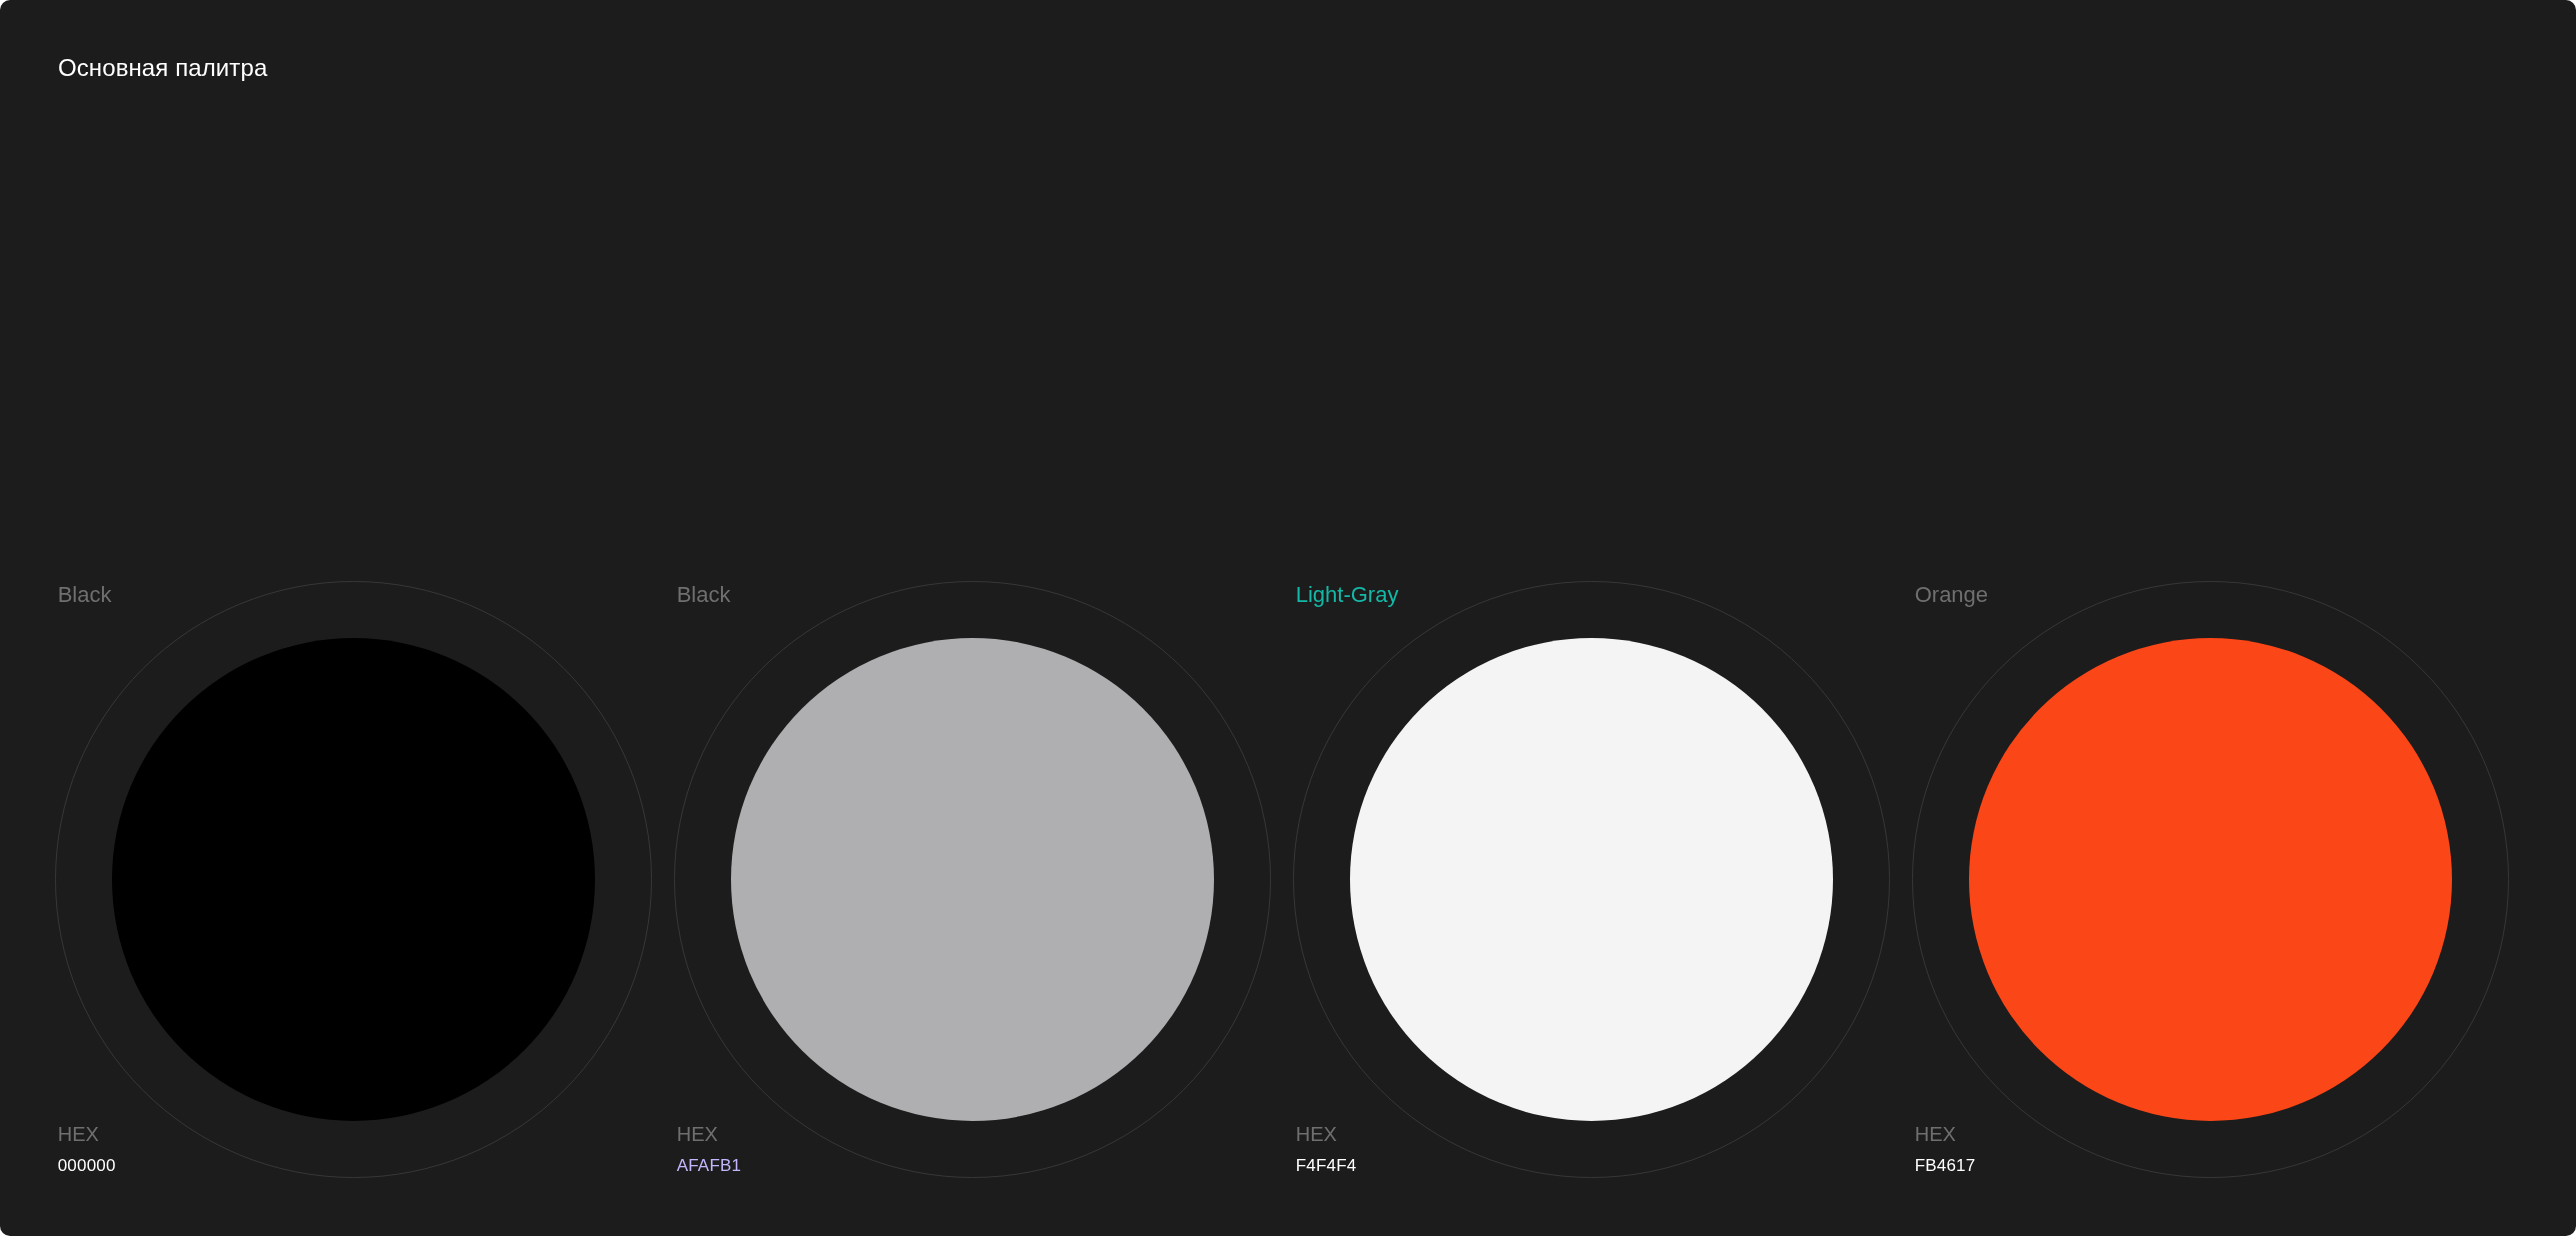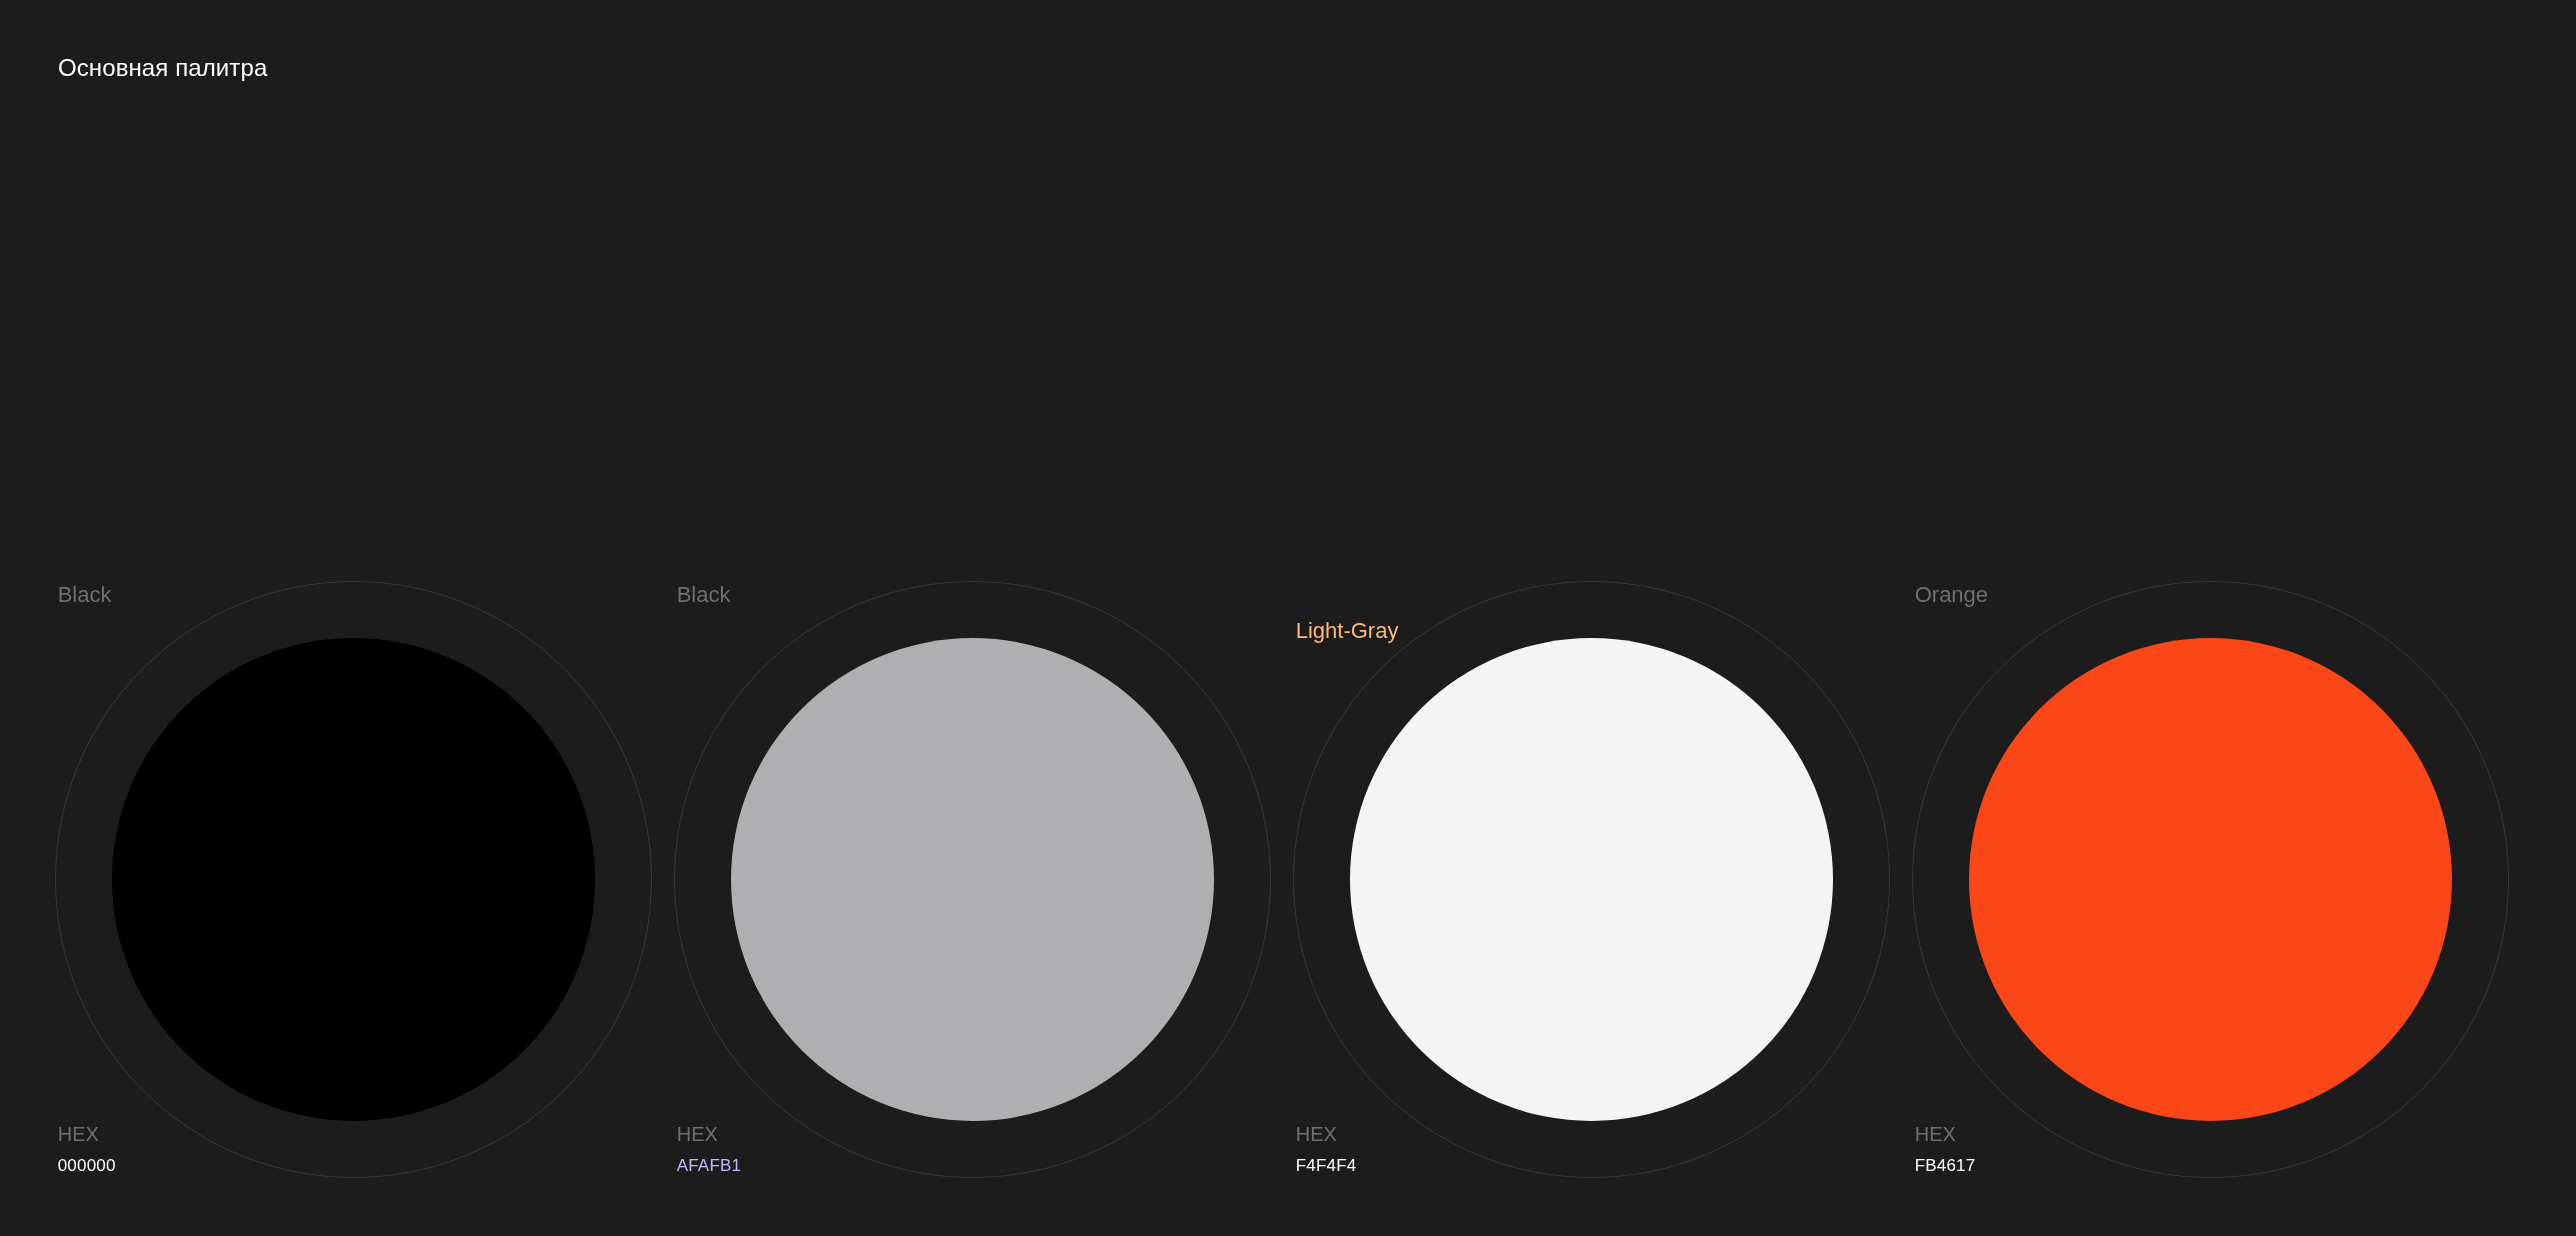--- a/index.html
+++ b/index.html
@@ -12,20 +12,21 @@
     height: 1236px;
     overflow: hidden;
     font-family: "Liberation Sans", "DejaVu Sans", sans-serif;
     -webkit-font-smoothing: antialiased;
   }
   #page {
     position: relative;
     width: 2576px;
     height: 1236px;
     background: #1c1c1c;
+    border-radius: 10px;
   }
 
   
   .page-title {
     position: absolute;
     left: 58px;
     top: 52px;
     font-size: 24px;
     line-height: 32px;
     letter-spacing: 0.1px;
@@ -137,21 +138,21 @@
       <div class="swatch-name" style="color: rgb(111, 111, 111);">Black</div>
       <div class="swatch-ring" style="border-color: rgb(55, 55, 55);"></div>
       <div class="swatch-disc" style="background: rgb(175, 175, 177);"></div>
       <div class="swatch-meta">
         <div class="meta-key" style="color: rgb(111, 111, 111);">HEX</div>
         <div class="meta-value" style="color: #c4b5fd;">AFAFB1</div>
       </div>
     </div>
 
     <div class="swatch swatch-2">
-      <div class="swatch-name" style="color: #fdba74; margin-top: 36px;">Light-Gray</div>
+      <div class="swatch-name" style="color: #14b8a6;">Light-Gray</div>
       <div class="swatch-ring" style="border-color: rgb(55, 55, 55);"></div>
       <div class="swatch-disc" style="background: rgb(244, 244, 244);"></div>
       <div class="swatch-meta">
         <div class="meta-key" style="color: rgb(111, 111, 111);">HEX</div>
         <div class="meta-value" style="color: rgb(255, 255, 255); text-align: center;">F4F4F4</div>
       </div>
     </div>
 
     <div class="swatch swatch-3">
       <div class="swatch-name" style="color: rgb(111, 111, 111);">Orange</div>

